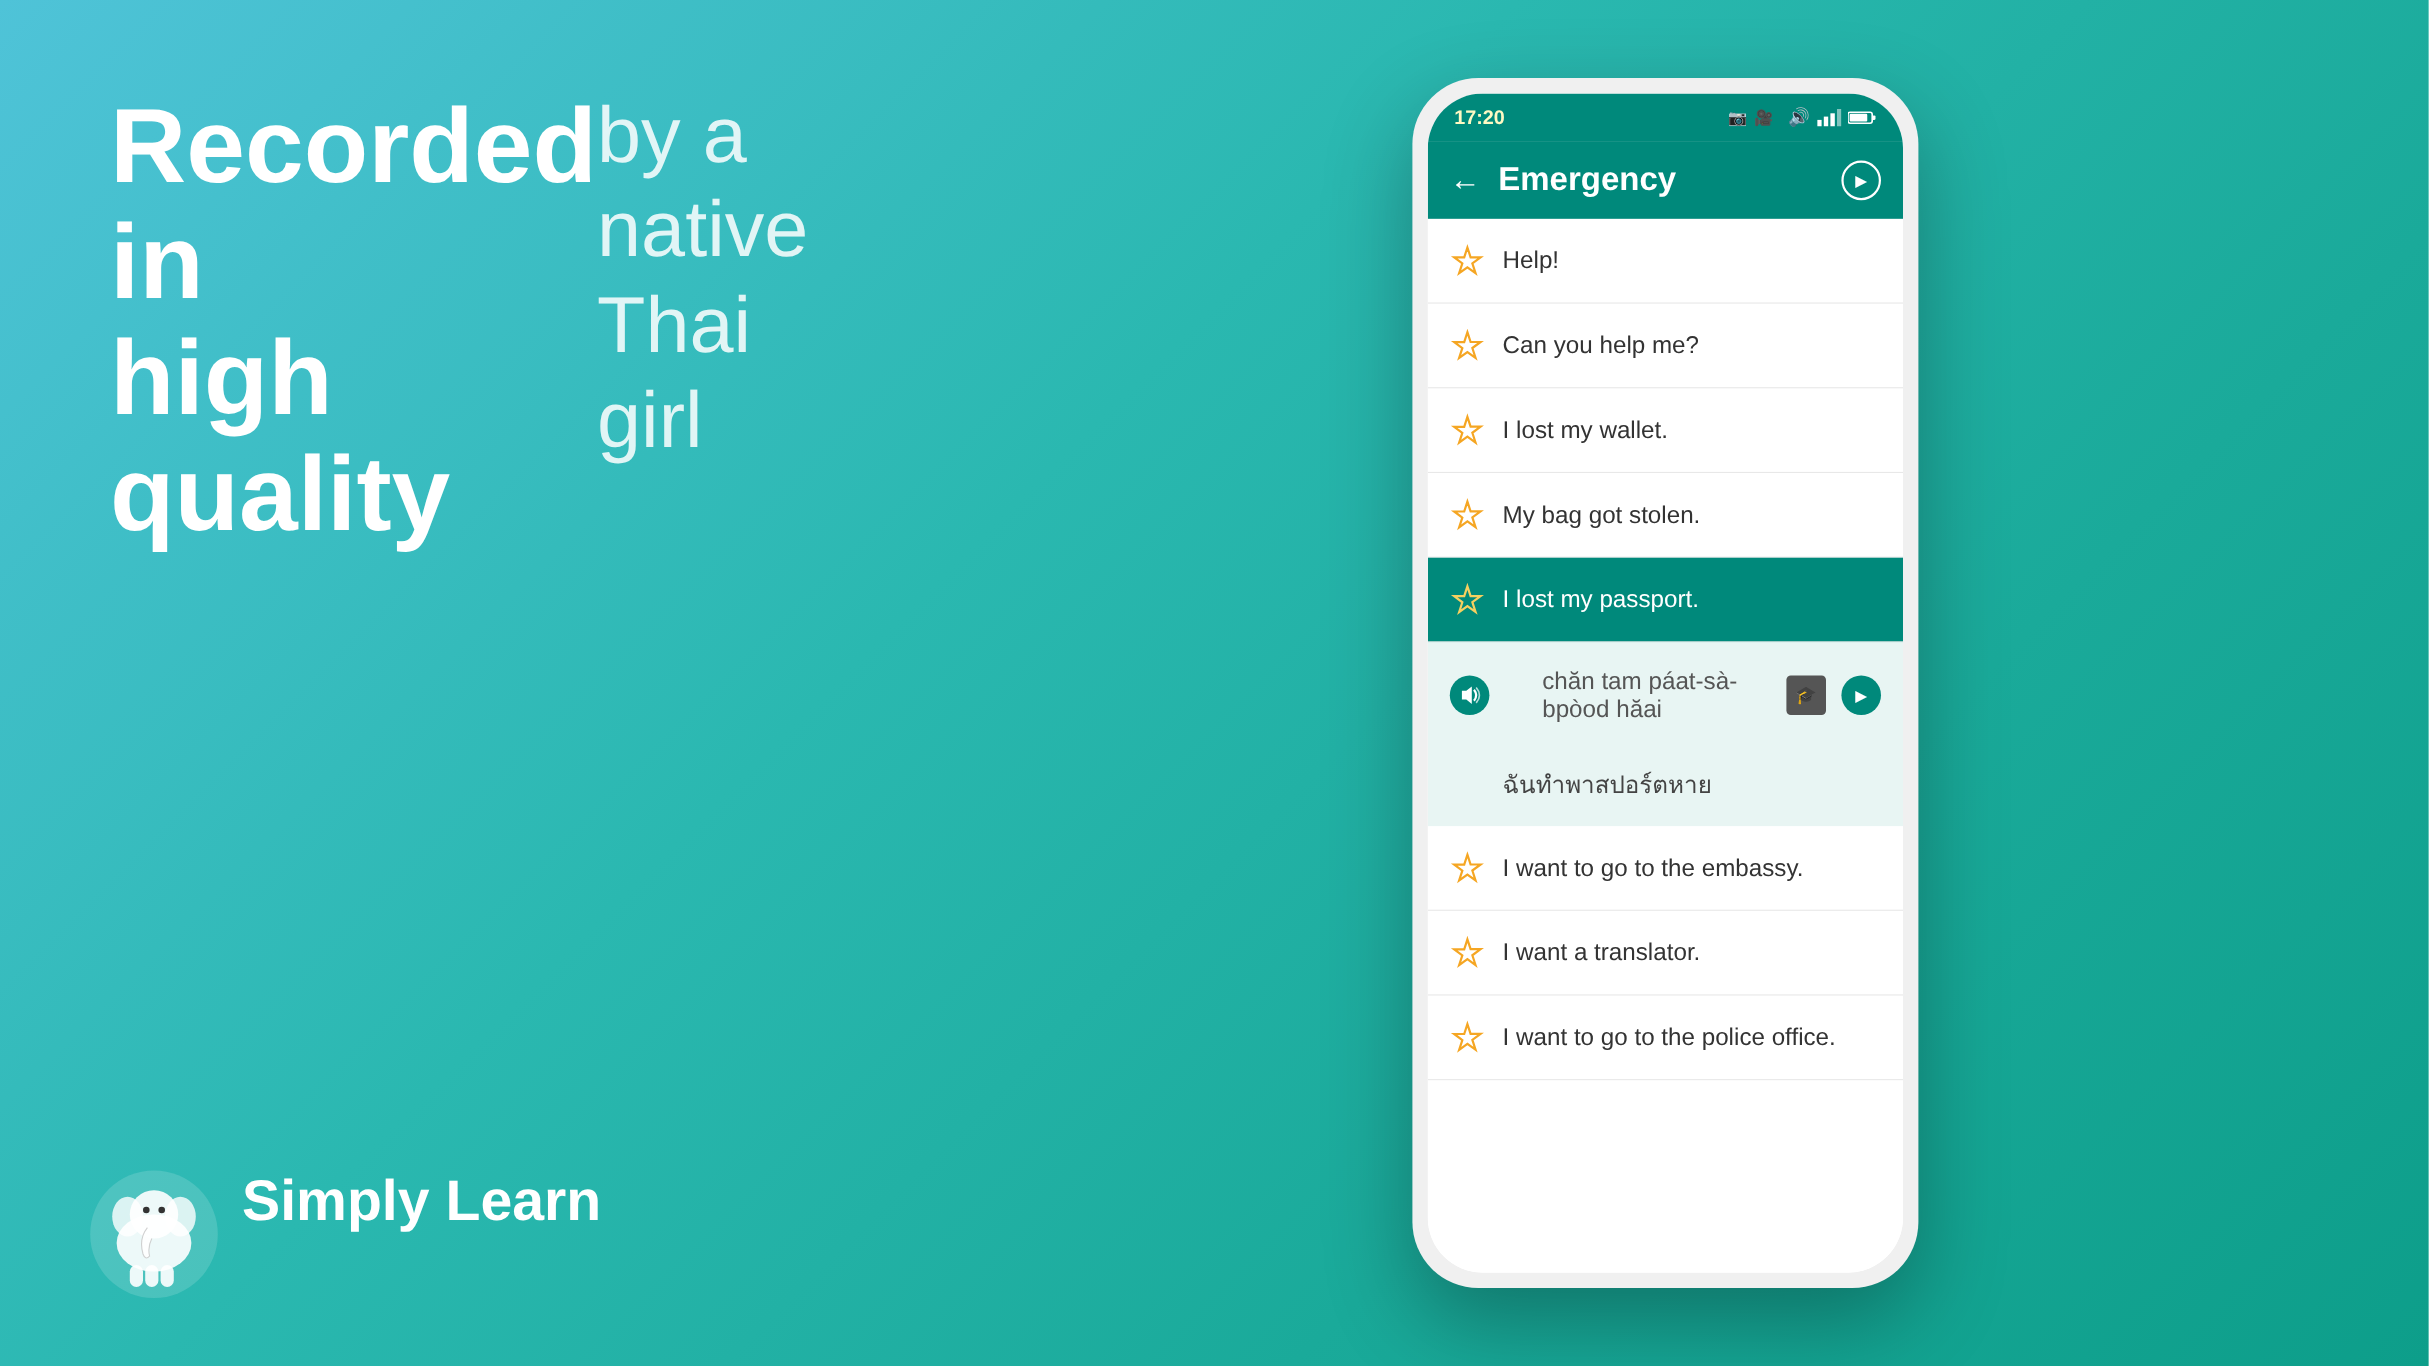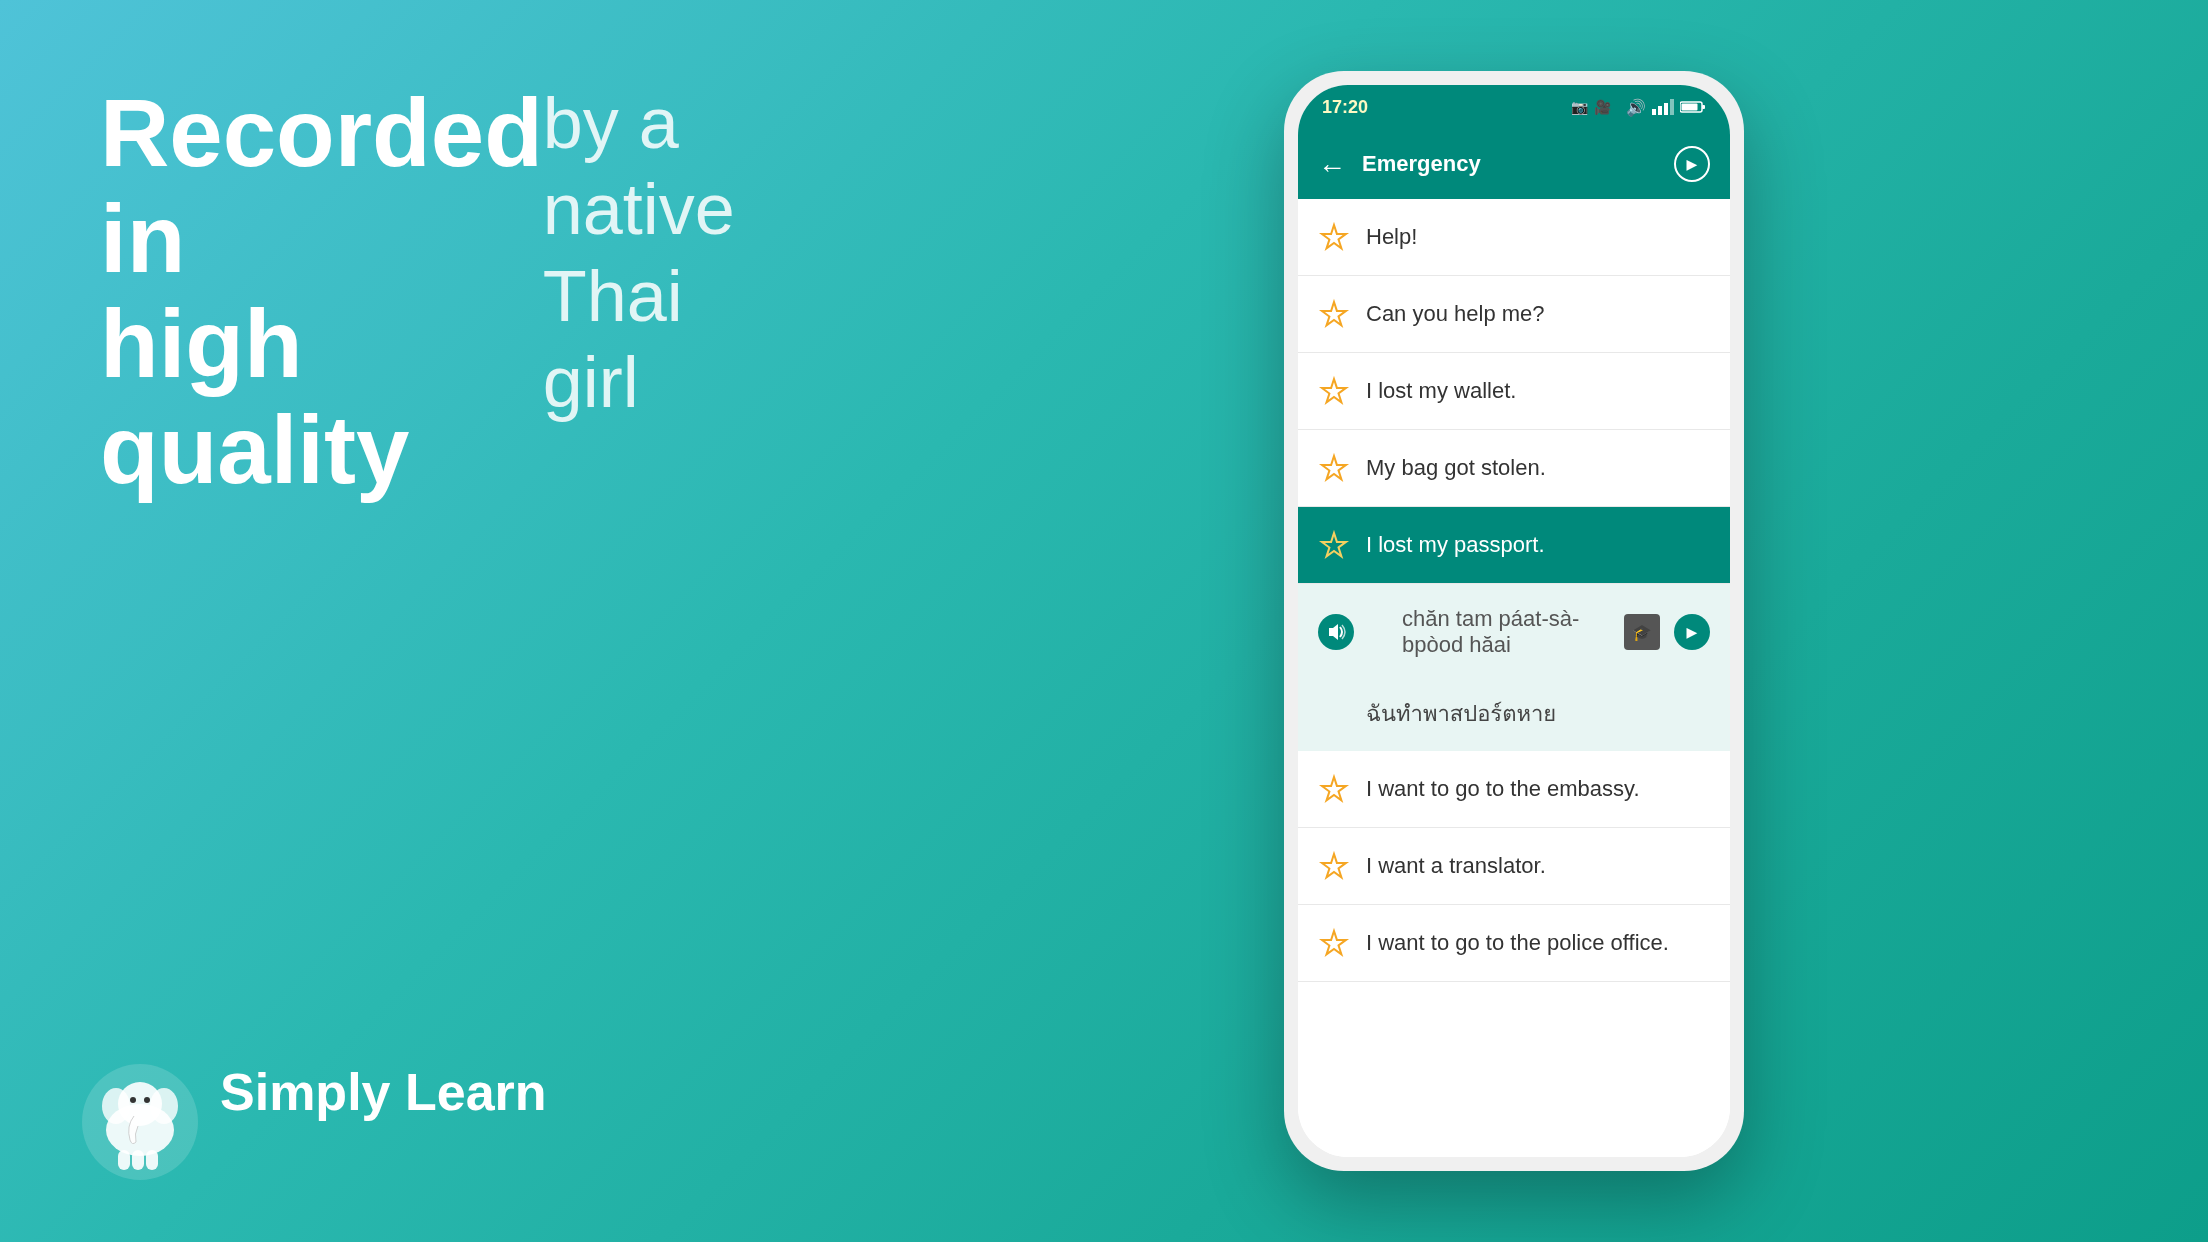--- a/index.html
+++ b/index.html
@@ -137,21 +137,21 @@
 
     .back-btn {
       color: white;
       font-size: 28px;
       margin-right: 16px;
       cursor: pointer;
     }
 
     .header-title {
       color: white;
-      font-size: 22px;
+      font-size: 30px;
       font-weight: 600;
       flex: 1;
     }
 
     .play-btn {
       width: 36px;
       height: 36px;
       border-radius: 50%;
       border: 2px solid white;
       display: flex;

